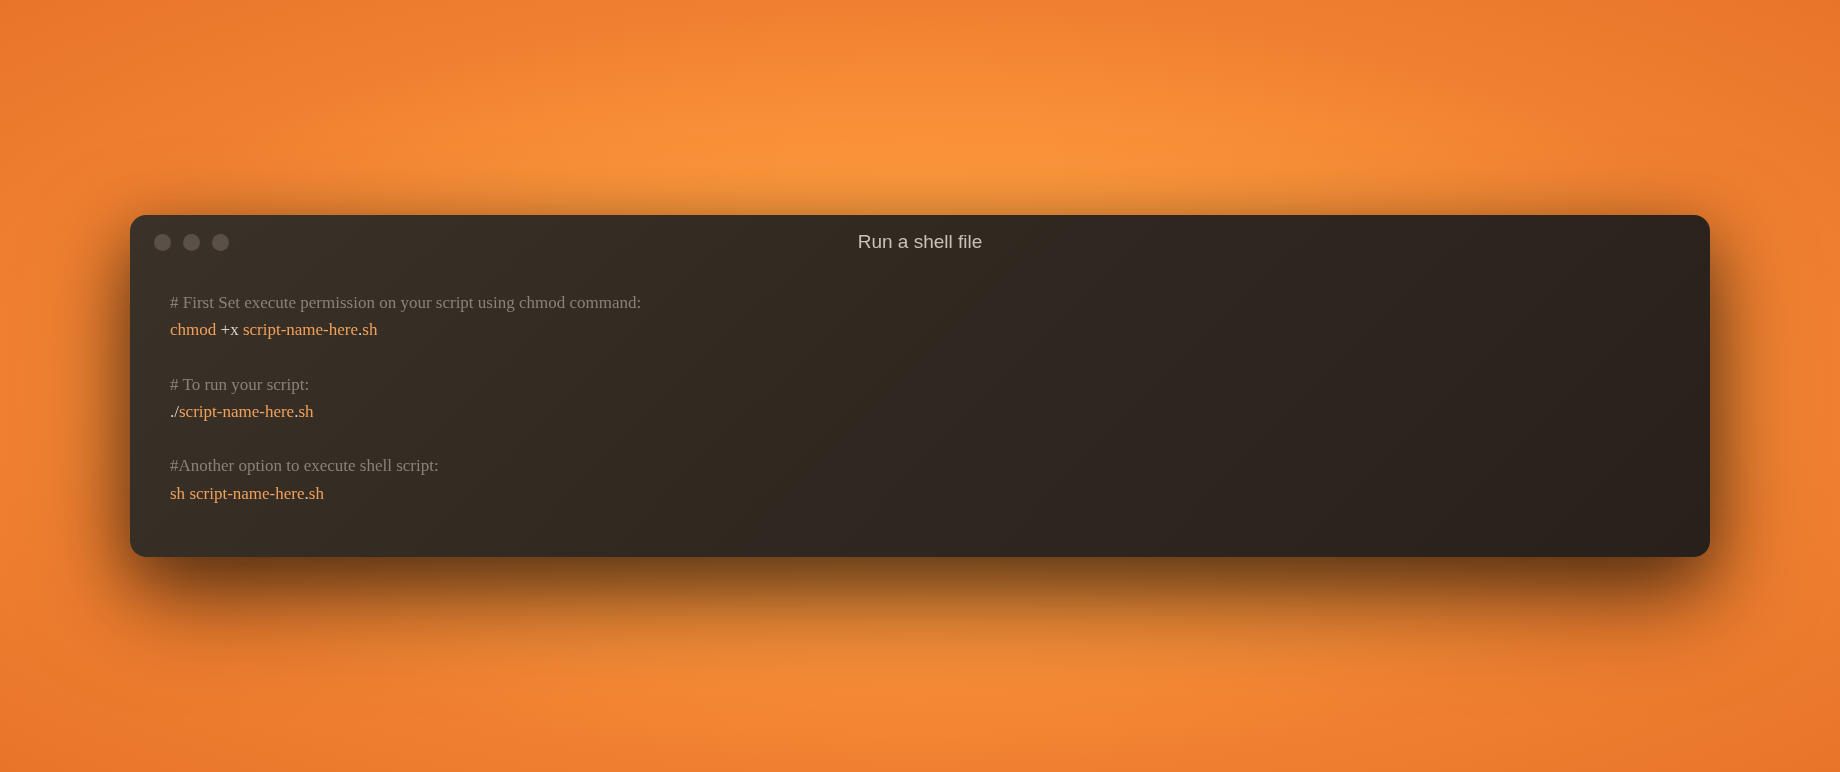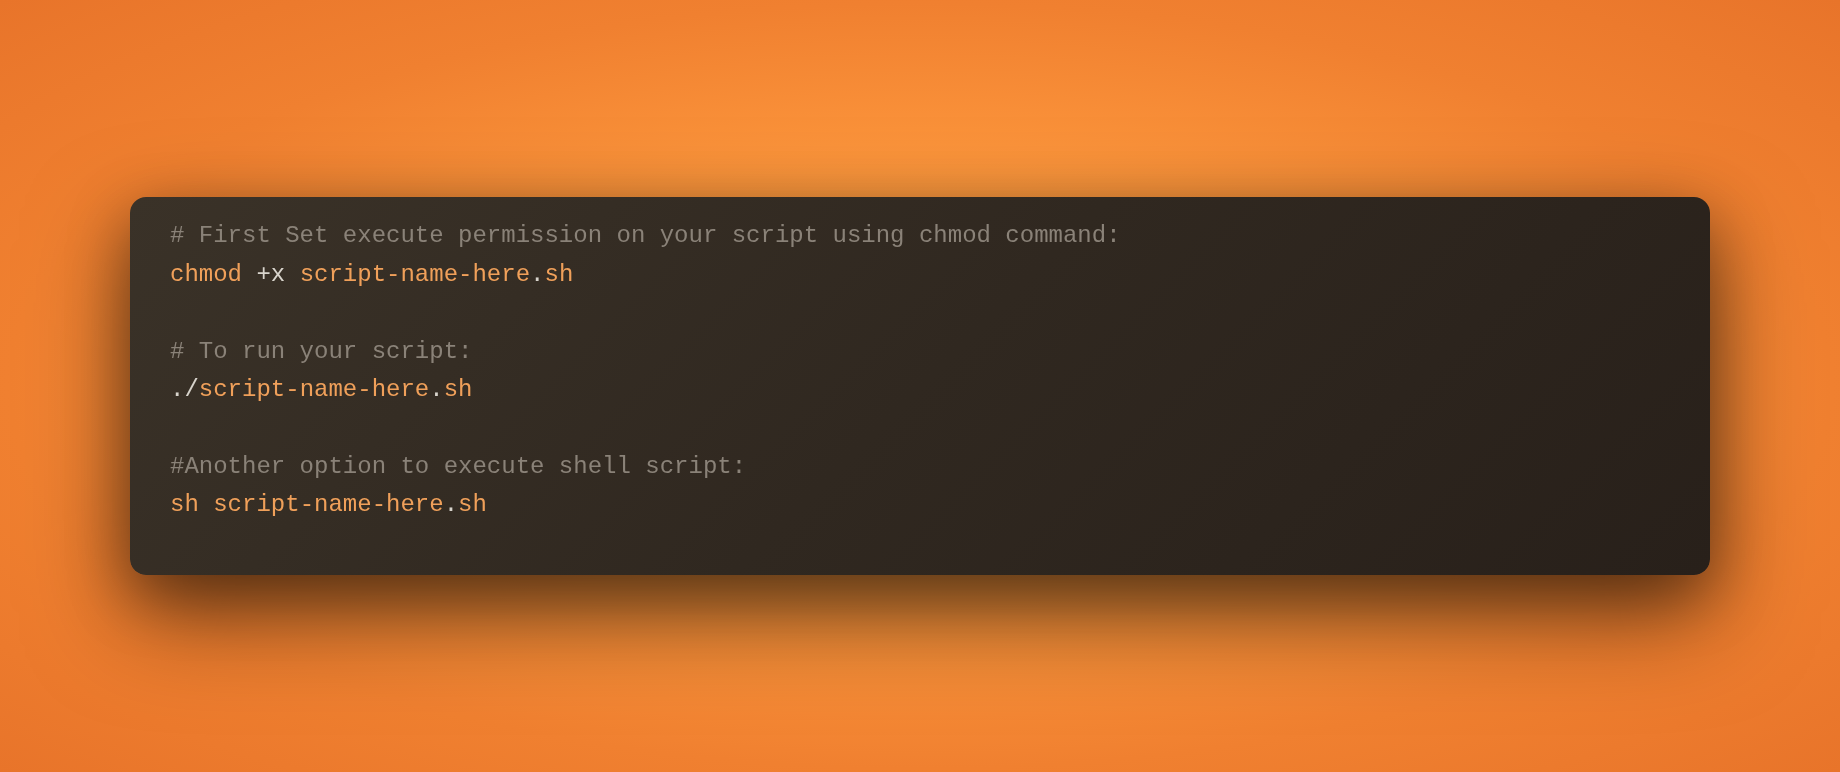--- a/index.html
+++ b/index.html
@@ -55,22 +55,22 @@
     right: 0;
     text-align: center;
     color: #c9c0b6;
     font-size: 19px;
     font-weight: 400;
     pointer-events: none;
   }
 
   .code-area {
     padding: 20px 16px 50px 40px;
-    font-family: Liberation Mono, monospace;
-    font-size: 24px;
+    font-family: Liberation Serif, serif;
+    font-size: 17px;
     line-height: 1.6;
     white-space: pre;
   }
 
   .tok-comment {
     color: #8a8278;
   }
 
   .tok-cmd {
     color: #f0a05a;
@@ -90,14 +90,22 @@
 
   .code-line {
     display: block;
     min-height: 1.6em;
   }
 </style>
 </head>
 <body>
 
 <div class="window">
+  <div class="titlebar">
+    <div class="traffic-lights">
+      <div class="traffic-dot"></div>
+      <div class="traffic-dot"></div>
+      <div class="traffic-dot"></div>
+    </div>
+    <div class="window-title">Run a shell file</div>
+  </div>
   <div class="code-area" id="code-area"><span class="code-line"><span class="tok-comment"># First Set execute permission on your script using chmod command:</span></span><span class="code-line"><span class="tok-cmd">chmod </span><span class="tok-punct">+</span><span class="tok-plain">x </span><span class="tok-arg">script-name-here</span><span class="tok-punct">.</span><span class="tok-arg">sh</span></span><span class="code-line">&nbsp;</span><span class="code-line"><span class="tok-comment"># To run your script:</span></span><span class="code-line"><span class="tok-punct">./</span><span class="tok-arg">script-name-here</span><span class="tok-punct">.</span><span class="tok-arg">sh</span></span><span class="code-line">&nbsp;</span><span class="code-line"><span class="tok-comment">#Another option to execute shell script:</span></span><span class="code-line"><span class="tok-cmd">sh </span><span class="tok-arg">script-name-here</span><span class="tok-punct">.</span><span class="tok-arg">sh</span></span></div>
 </div>
 
 </body></html>

